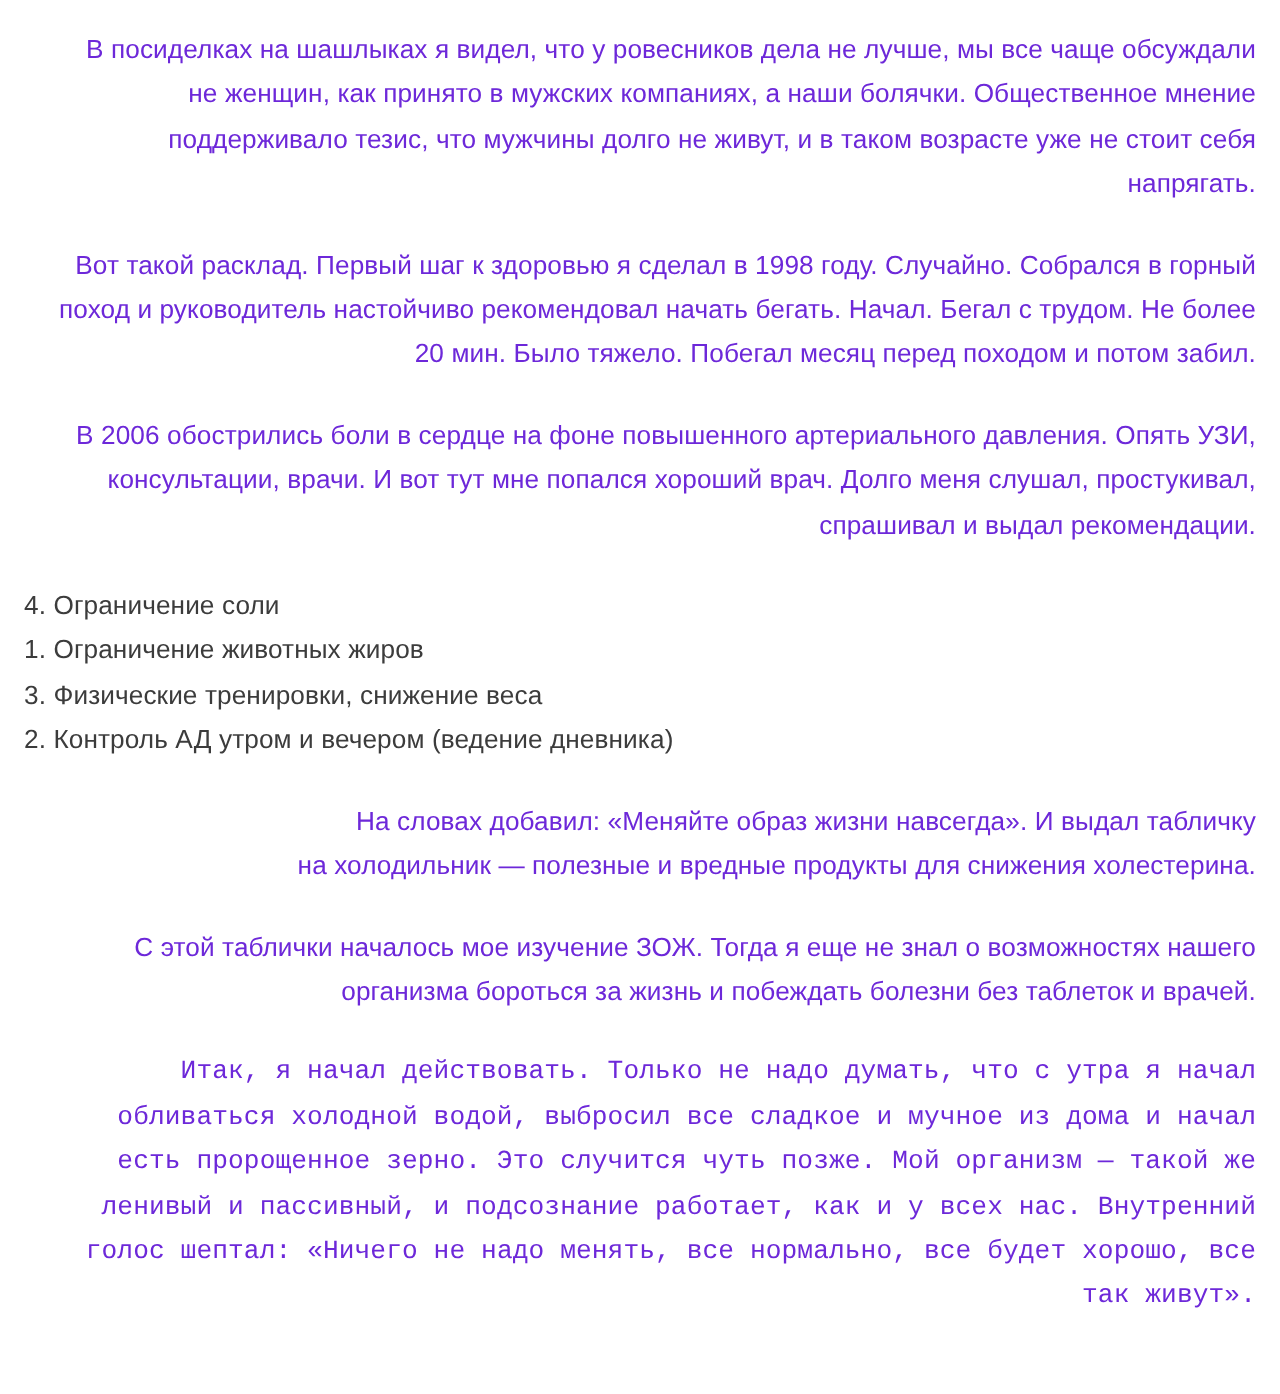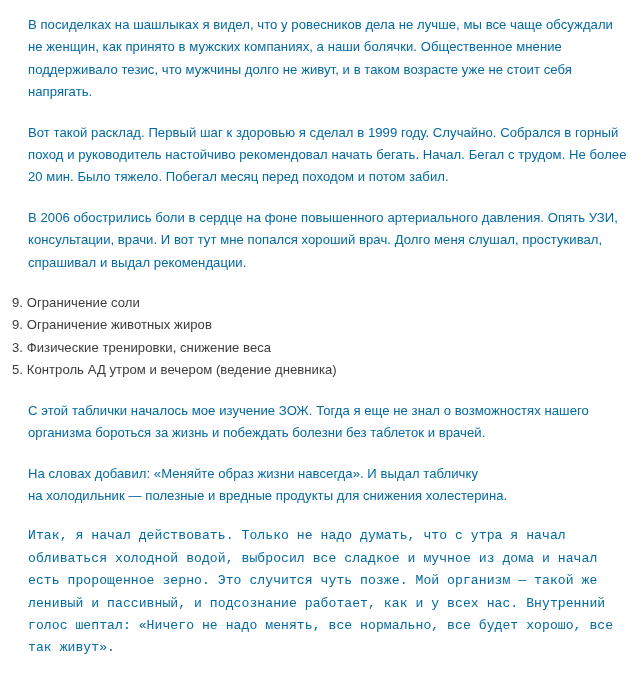--- a/index.html
+++ b/index.html
@@ -16,22 +16,22 @@
   }
   .article {
     padding: 14px 12px 0 12px;
     box-sizing: border-box;
     width: 640px;
   }
   .para {
     font-size: 13.1px;
     line-height: 22.4px;
     margin: 0 0 18px 16px;
-    text-align: left;
-    color: #0369a1;
+    text-align: right;
+    color: #6d28d9;
     letter-spacing: 0.05px;
   }
   .para:last-child {
     margin-bottom: 0;
     font-family: Liberation Mono, monospace;
   }
   .list {
     margin: 0 0 18px 0;
     padding: 0;
     list-style: none;
@@ -43,28 +43,28 @@
     margin: 0;
     letter-spacing: 0.05px;
   }
 </style>
 </head>
 <body>
 
 <div class="article">
 
   <p class="para">В посиделках на шашлыках я видел, что у ровесников дела не лучше, мы все чаще обсуждали не женщин, как принято в мужских компаниях, а наши болячки. Общественное мнение поддерживало тезис, что мужчины долго не живут, и в таком возрасте уже не стоит себя напрягать.</p>
-  <p class="para">Вот такой расклад. Первый шаг к здоровью я сделал в 1999 году. Случайно. Собрался в горный поход и руководитель настойчиво рекомендовал начать бегать. Начал. Бегал с трудом. Не более 20 мин. Было тяжело. Побегал месяц  перед походом и потом забил.</p>
+  <p class="para">Вот такой расклад. Первый шаг к здоровью я сделал в 1998 году. Случайно. Собрался в горный поход и руководитель настойчиво рекомендовал начать бегать. Начал. Бегал с трудом. Не более 20 мин. Было тяжело. Побегал месяц  перед походом и потом забил.</p>
   <p class="para">В 2006 обострились боли в сердце на фоне повышенного артериального давления. Опять УЗИ, консультации, врачи. И вот тут мне попался хороший врач. Долго меня слушал, простукивал, спрашивал и выдал рекомендации.</p>
 
   <ul class="list">
-    <li>9. Ограничение соли</li>
-    <li>9. Ограничение животных жиров</li>
+    <li>4. Ограничение соли</li>
+    <li>1. Ограничение животных жиров</li>
     <li>3. Физические тренировки, снижение веса</li>
-    <li>5. Контроль АД утром и вечером (ведение дневника)</li>
+    <li>2. Контроль АД утром и вечером (ведение дневника)</li>
   </ul>
 
-  <p class="para">С этой таблички началось мое изучение ЗОЖ. Тогда я еще не знал о возможностях нашего организма бороться за жизнь и побеждать болезни без таблеток и врачей.</p>
   <p class="para" style="white-space: pre-line;">На словах добавил: «Меняйте образ жизни навсегда». И выдал табличку
 на холодильник — полезные и вредные продукты для снижения холестерина.</p>
+  <p class="para">С этой таблички началось мое изучение ЗОЖ. Тогда я еще не знал о возможностях нашего организма бороться за жизнь и побеждать болезни без таблеток и врачей.</p>
   <p class="para">Итак, я начал действовать. Только не надо думать, что с утра я начал обливаться холодной водой, выбросил все сладкое и мучное из дома и начал есть пророщенное зерно. Это случится чуть позже. Мой организм — такой же ленивый и пассивный, и подсознание работает, как и у всех нас. Внутренний голос шептал: «Ничего не надо менять, все нормально, все будет хорошо, все так живут».</p>
 
 </div>
 
 </body></html>

